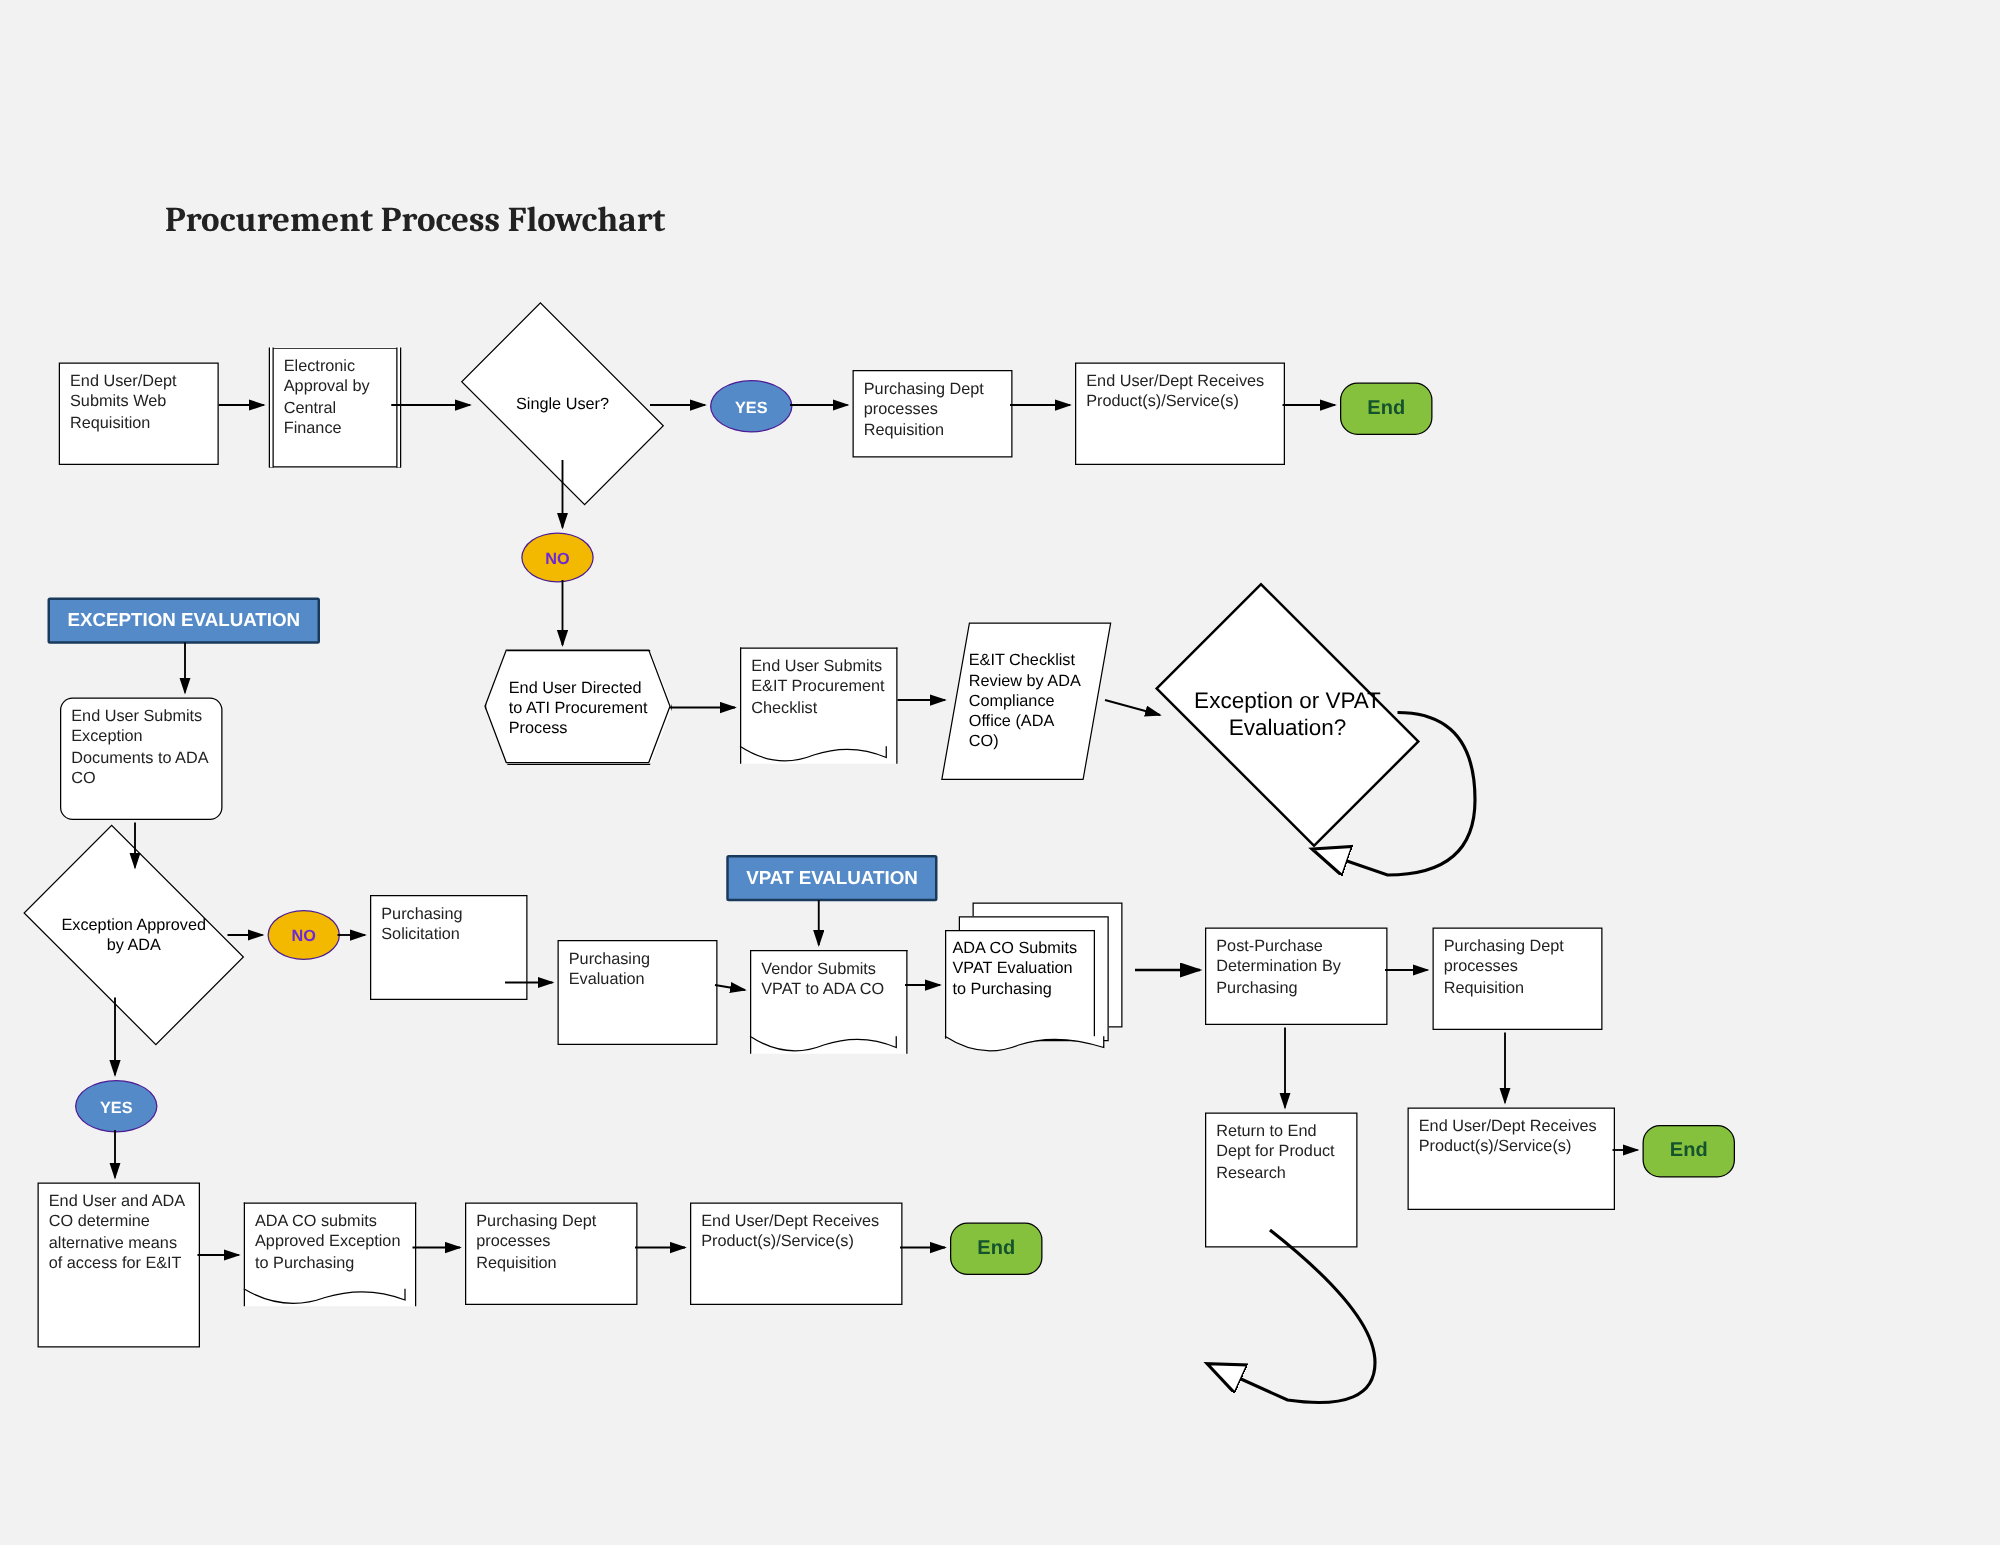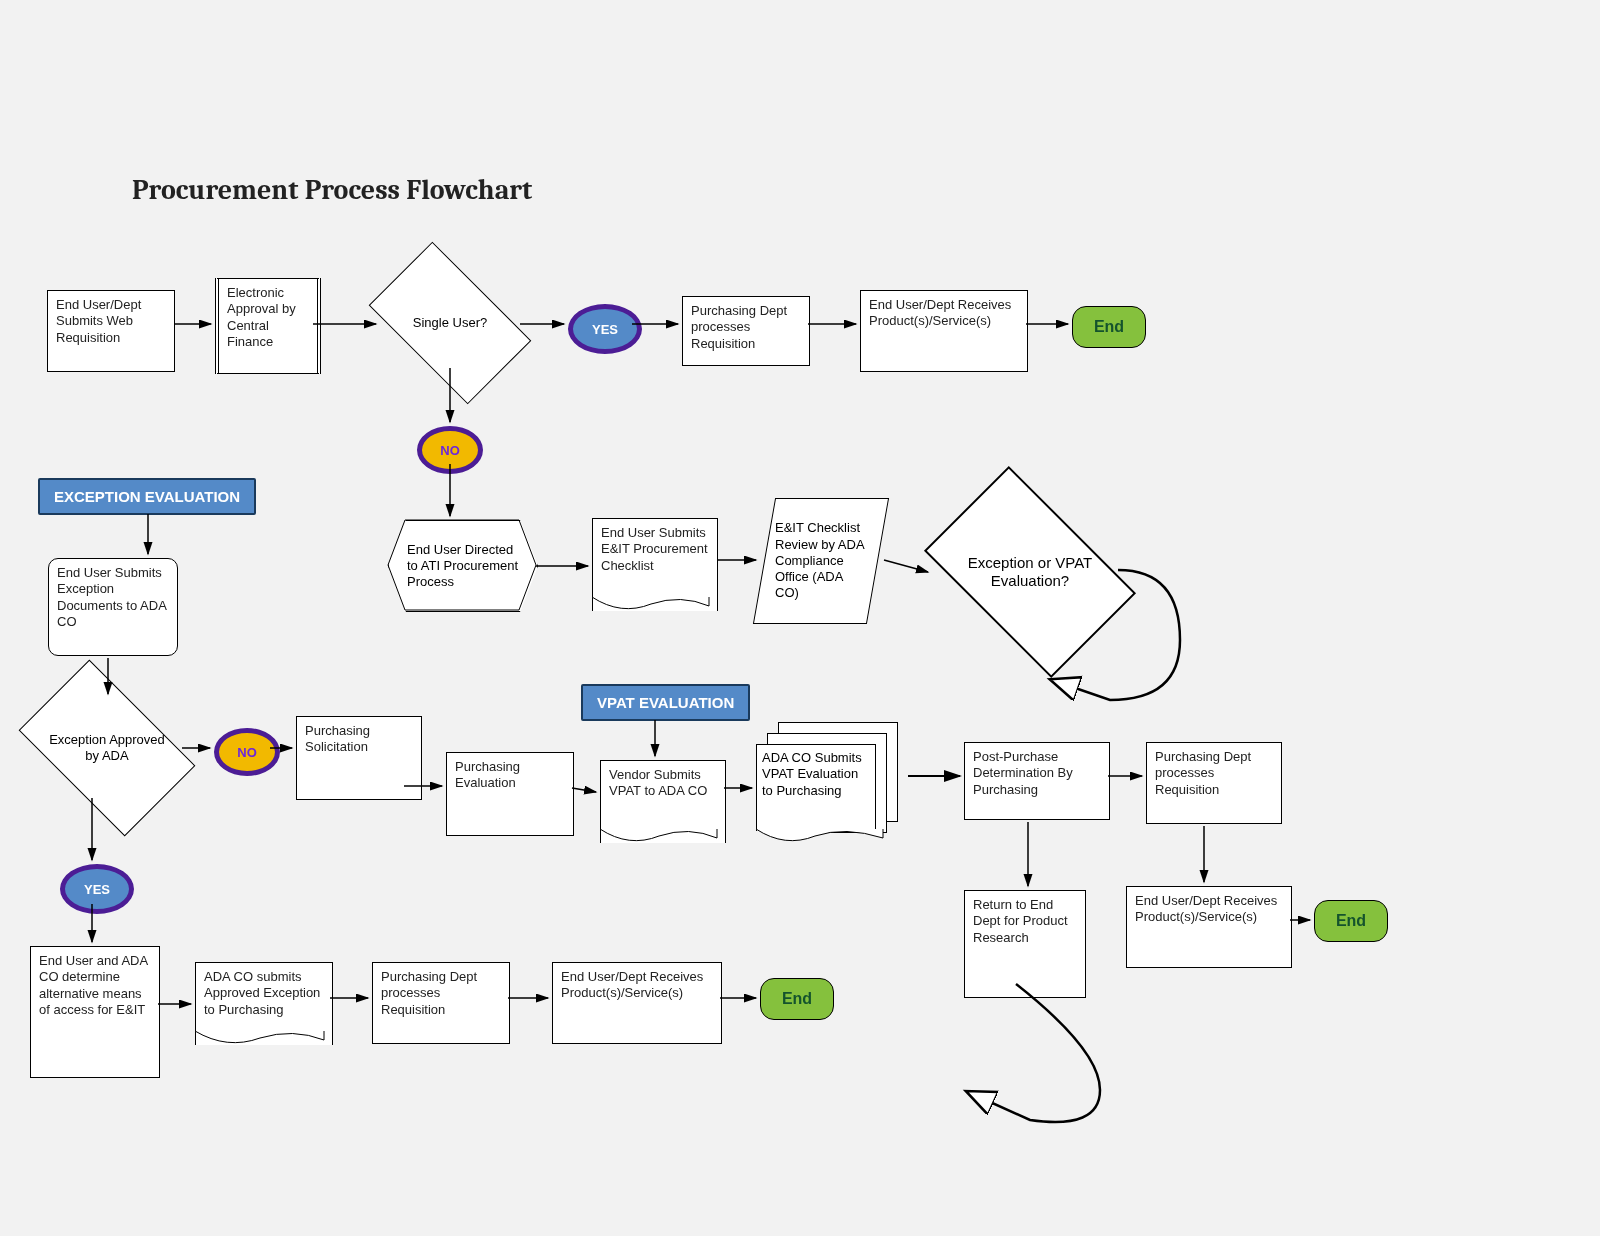--- a/index.html
+++ b/index.html
@@ -7,37 +7,37 @@
   .title{position:absolute;font-family:"Cambria","Times New Roman",serif;font-weight:bold;font-size:28px;color:#222}
   .box{position:absolute;border:1px solid #000;background:#fff;font-size:13px;line-height:1.25;padding:6px 8px;color:#222}
   .predef{border-left:4px double #000;border-right:4px double #000}
   .round{border-radius:10px}
   .header{position:absolute;background:#548AC8;color:#ffffff;font-weight:bold;font-size:15px;padding:8px 14px;border:2px solid #1a3a5c;border-radius:2px}
   .diamond{position:absolute;width:140px;height:90px}
   .diamond .shape{position:absolute;inset:0;transform:rotate(45deg);border:1px solid #000;background:#fff}
   .diamond .lbl{position:absolute;inset:0;display:flex;align-items:center;justify-content:center;text-align:center;font-size:13px;padding:0 10px;line-height:1.2}
   .diamond.big{width:180px;height:120px}
   .diamond.big .shape{border-width:2px}
-  .ell{position:absolute;border:5px solid #4c1d95;border-radius:50%;display:flex;align-items:center;justify-content:center;font-size:13px;font-weight:bold;color:#fff}
+  .ell{position:absolute;border:1px solid #4c1d95;border-radius:50%;display:flex;align-items:center;justify-content:center;font-size:13px;font-weight:bold;color:#fff}
   .ell.yes{background:#548AC8}
   .ell.no{background:#F2B900;color:#6d28d9}
   .end{position:absolute;border:1px solid #000;border-radius:14px;background:#85C13D;display:flex;align-items:center;justify-content:center;font-size:16px;font-weight:bold;color:#14532d;padding:0 10px}
   svg.arrows{position:absolute;top:0;left:0;width:1600px;height:1236px;pointer-events:none}
   .hex{position:absolute;background:#fff}
   .hex .lbl{position:absolute;inset:0;display:flex;align-items:center;font-size:13px;line-height:1.25;padding:0 18px}
   .parallelo{position:absolute;border:1px solid #000;background:#fff;transform:skewX(-10deg)}
   .parallelo .lbl{position:absolute;inset:0;transform:skewX(10deg);font-size:13px;line-height:1.25;padding:6px 10px;display:flex;align-items:center}
   .multidoc{position:absolute}
   .multidoc .pg{position:absolute;border:1px solid #000;background:#fff}
 </style>
 </head>
 <body>
 
 <div class="canvas">
-  <div class="title" style="left:132px;top:174px">Procurement Process Flowchart</div>
+  <div class="title" style="left:132px;top:160px">Procurement Process Flowchart</div>
 
   <div class="box" style="left:47px;top:290px;width:110px;height:68px">End User/Dept Submits Web Requisition</div>
   <div class="box predef" style="left:215px;top:278px;width:82px;height:82px">Electronic Approval by Central Finance</div>
   <div class="diamond" style="left:380px;top:278px">
     <div class="shape"></div>
       <div class="lbl">Single User?</div>
   </div>
   <div class="ell yes" style="left:568px;top:304px;width:64px;height:40px">YES</div>
   <div class="box" style="left:682px;top:296px;width:110px;height:56px">Purchasing Dept processes Requisition</div>
   <div class="box" style="left:860px;top:290px;width:150px;height:68px">End User/Dept Receives Product(s)/Service(s)</div>
@@ -57,21 +57,21 @@
   <svg style="position:absolute;left:591px;top:596px;width:120px;height:24px">
       <path d="M1 1 Q30 20 60 8 Q90 -2 118 10 L118 1" fill="#fff" stroke="#000"></path>
     </svg>
 
   <div class="parallelo" style="left:764px;top:498px;width:112px;height:124px">
     <div class="lbl">E&amp;IT Checklist Review by ADA Compliance Office (ADA CO)</div>
   </div>
 
   <div class="diamond big" style="left:940px;top:512px">
     <div class="shape"></div>
-      <div class="lbl" style="font-size:15px">Exception or VPAT Evaluation?</div>
+      <div class="lbl" style="font-size:18px">Exception or VPAT Evaluation?</div>
   </div>
 
   <div class="header" style="left:38px;top:478px">EXCEPTION EVALUATION</div>
   <div class="box round" style="left:48px;top:558px;width:112px;height:84px">End User Submits Exception Documents to ADA CO</div>
   <div class="diamond" style="left:32px;top:698px;width:150px;height:100px">
     <div class="shape"></div>
       <div class="lbl">Exception Approved by ADA</div>
   </div>
   <div class="ell no" style="left:214px;top:728px;width:56px;height:38px">NO</div>
   <div class="box" style="left:296px;top:716px;width:108px;height:70px">Purchasing Solicitation</div>

